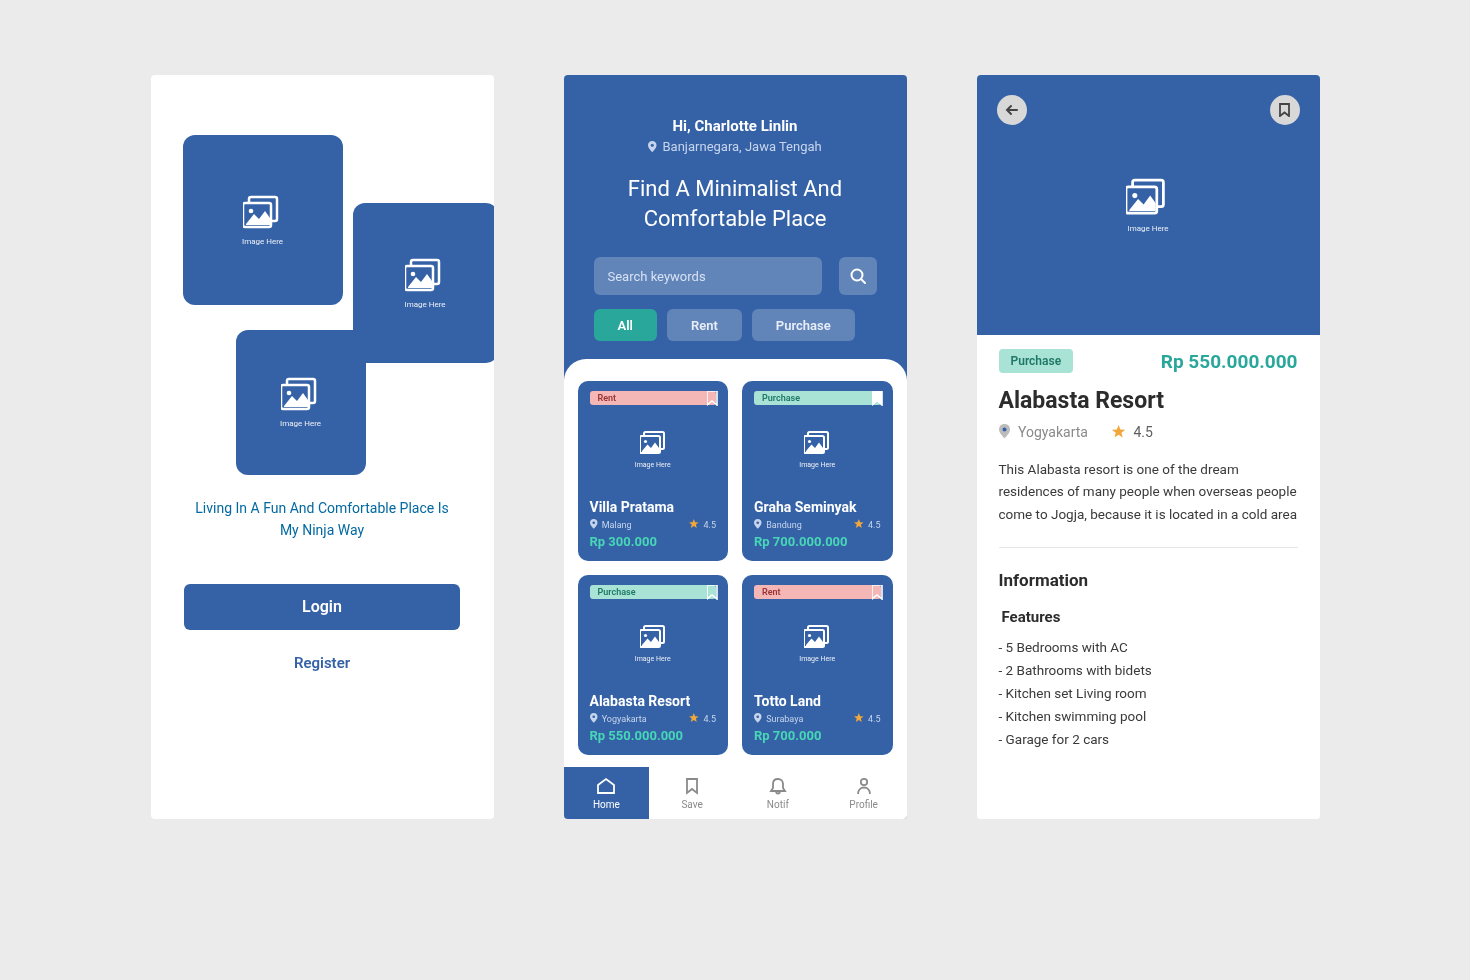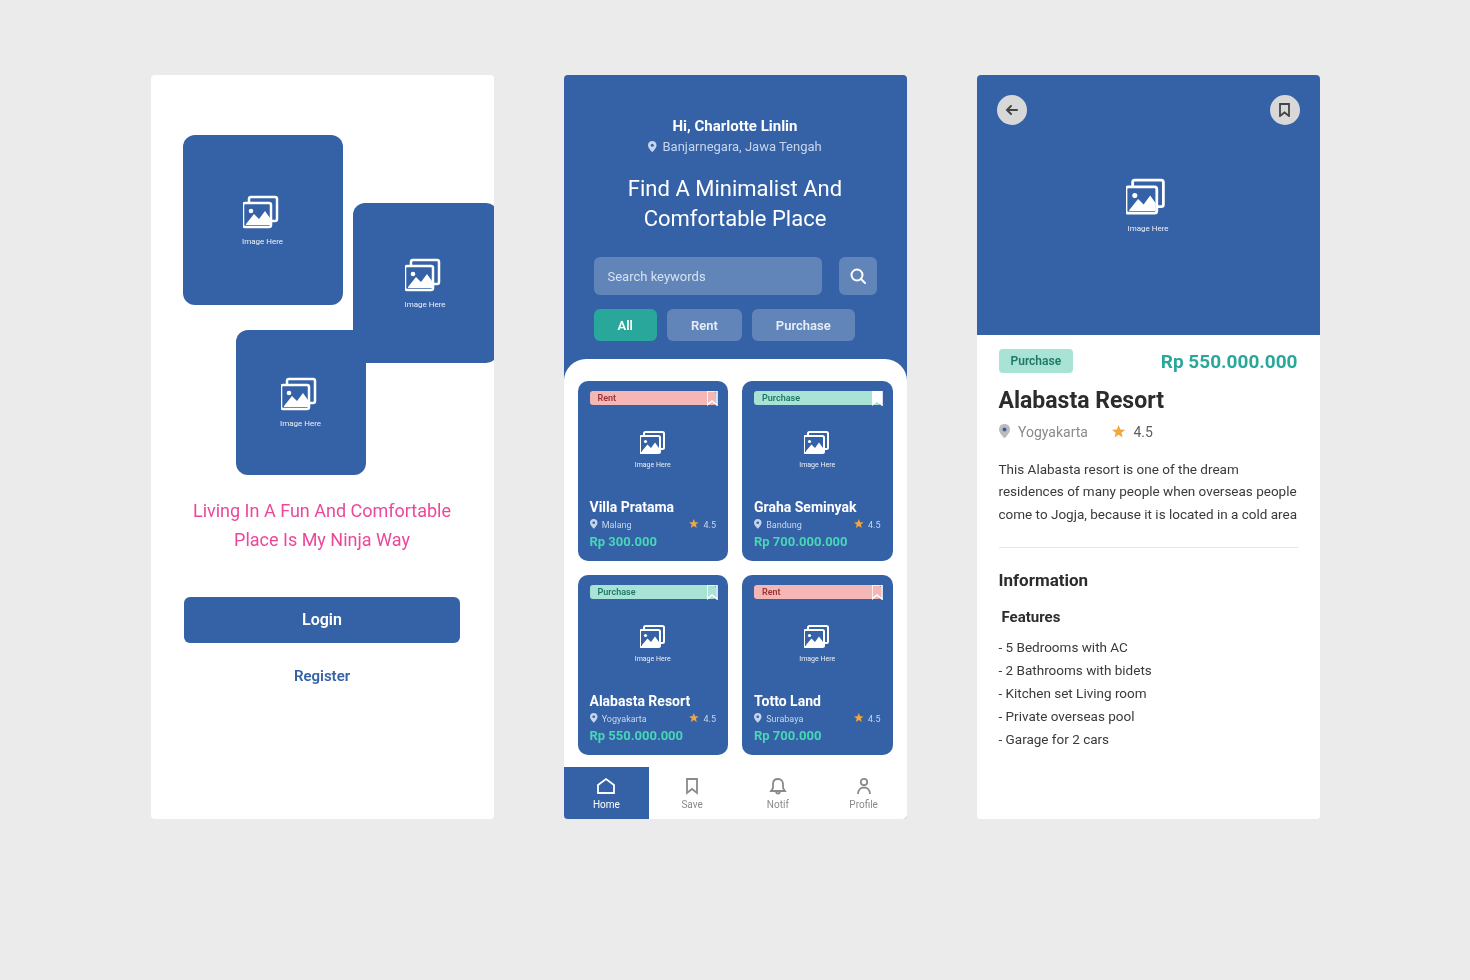--- a/index.html
+++ b/index.html
@@ -29,21 +29,21 @@
     position: absolute;
     background: #3562a6;
     border-radius: 12px;
     display: flex; flex-direction: column; align-items: center; justify-content: center;
   }
   .imgcard.c1 { width: 160px; height: 170px; left: 32px;  top: 0; }
   .imgcard.c2 { width: 145px; height: 160px; left: 202px; top: 68px; }
   .imgcard.c3 { width: 130px; height: 145px; left: 85px;  top: 195px; }
   .img-ph-label { color:#fff; font-size:8px; margin-top:6px; opacity:.9; }
   .onb-title { font-size: 25px; font-weight: 700; color:#2c2c2c; text-align:center; line-height:1.35; margin-top:50px; padding:0 30px; }
-  .onb-sub   { font-size: 18px; color:#ec4899; text-align:center; line-height:1.6; margin-top:22px; padding:0 40px; }
+  .onb-sub   { font-size: 14px; color:#0369a1; text-align:center; line-height:1.6; margin-top:22px; padding:0 40px; }
   .onb .login-btn {
     margin-top:42px; width:276px; height:46px; border:none; border-radius:6px;
     background:#3562a6; color:#fff; font-size:16px; font-weight:600; cursor:pointer;
   }
   .onb .register-link { margin-top:24px; color:#3562a6; font-weight:600; font-size:15px; cursor:pointer; }
 
   
   .home { background:#3562a6; display:flex; flex-direction:column; }
   .home-header { padding: 42px 8px 0; text-align:center; color:#fff; }
   .greet-name { font-size:15px; font-weight:700; }
@@ -390,17 +390,17 @@
       </span>
     </div>
     <p class="d-desc">This Alabasta resort is one of the dream residences of many people when overseas people come to Jogja, because it is located in a cold area</p>
     <hr class="d-sep">
     <h3 class="d-info">Information</h3>
     <h4 class="d-feat">Features</h4>
     <ul class="feat-list" id="feat-list">
         <li>5 Bedrooms with AC</li>
         <li>2 Bathrooms with bidets</li>
         <li>Kitchen set Living room</li>
-        <li>Private overseas pool</li>
+        <li>Kitchen swimming pool</li>
         <li>Garage for 2 cars</li>
       </ul>
   </div>
 </div>
 
 </body></html>

